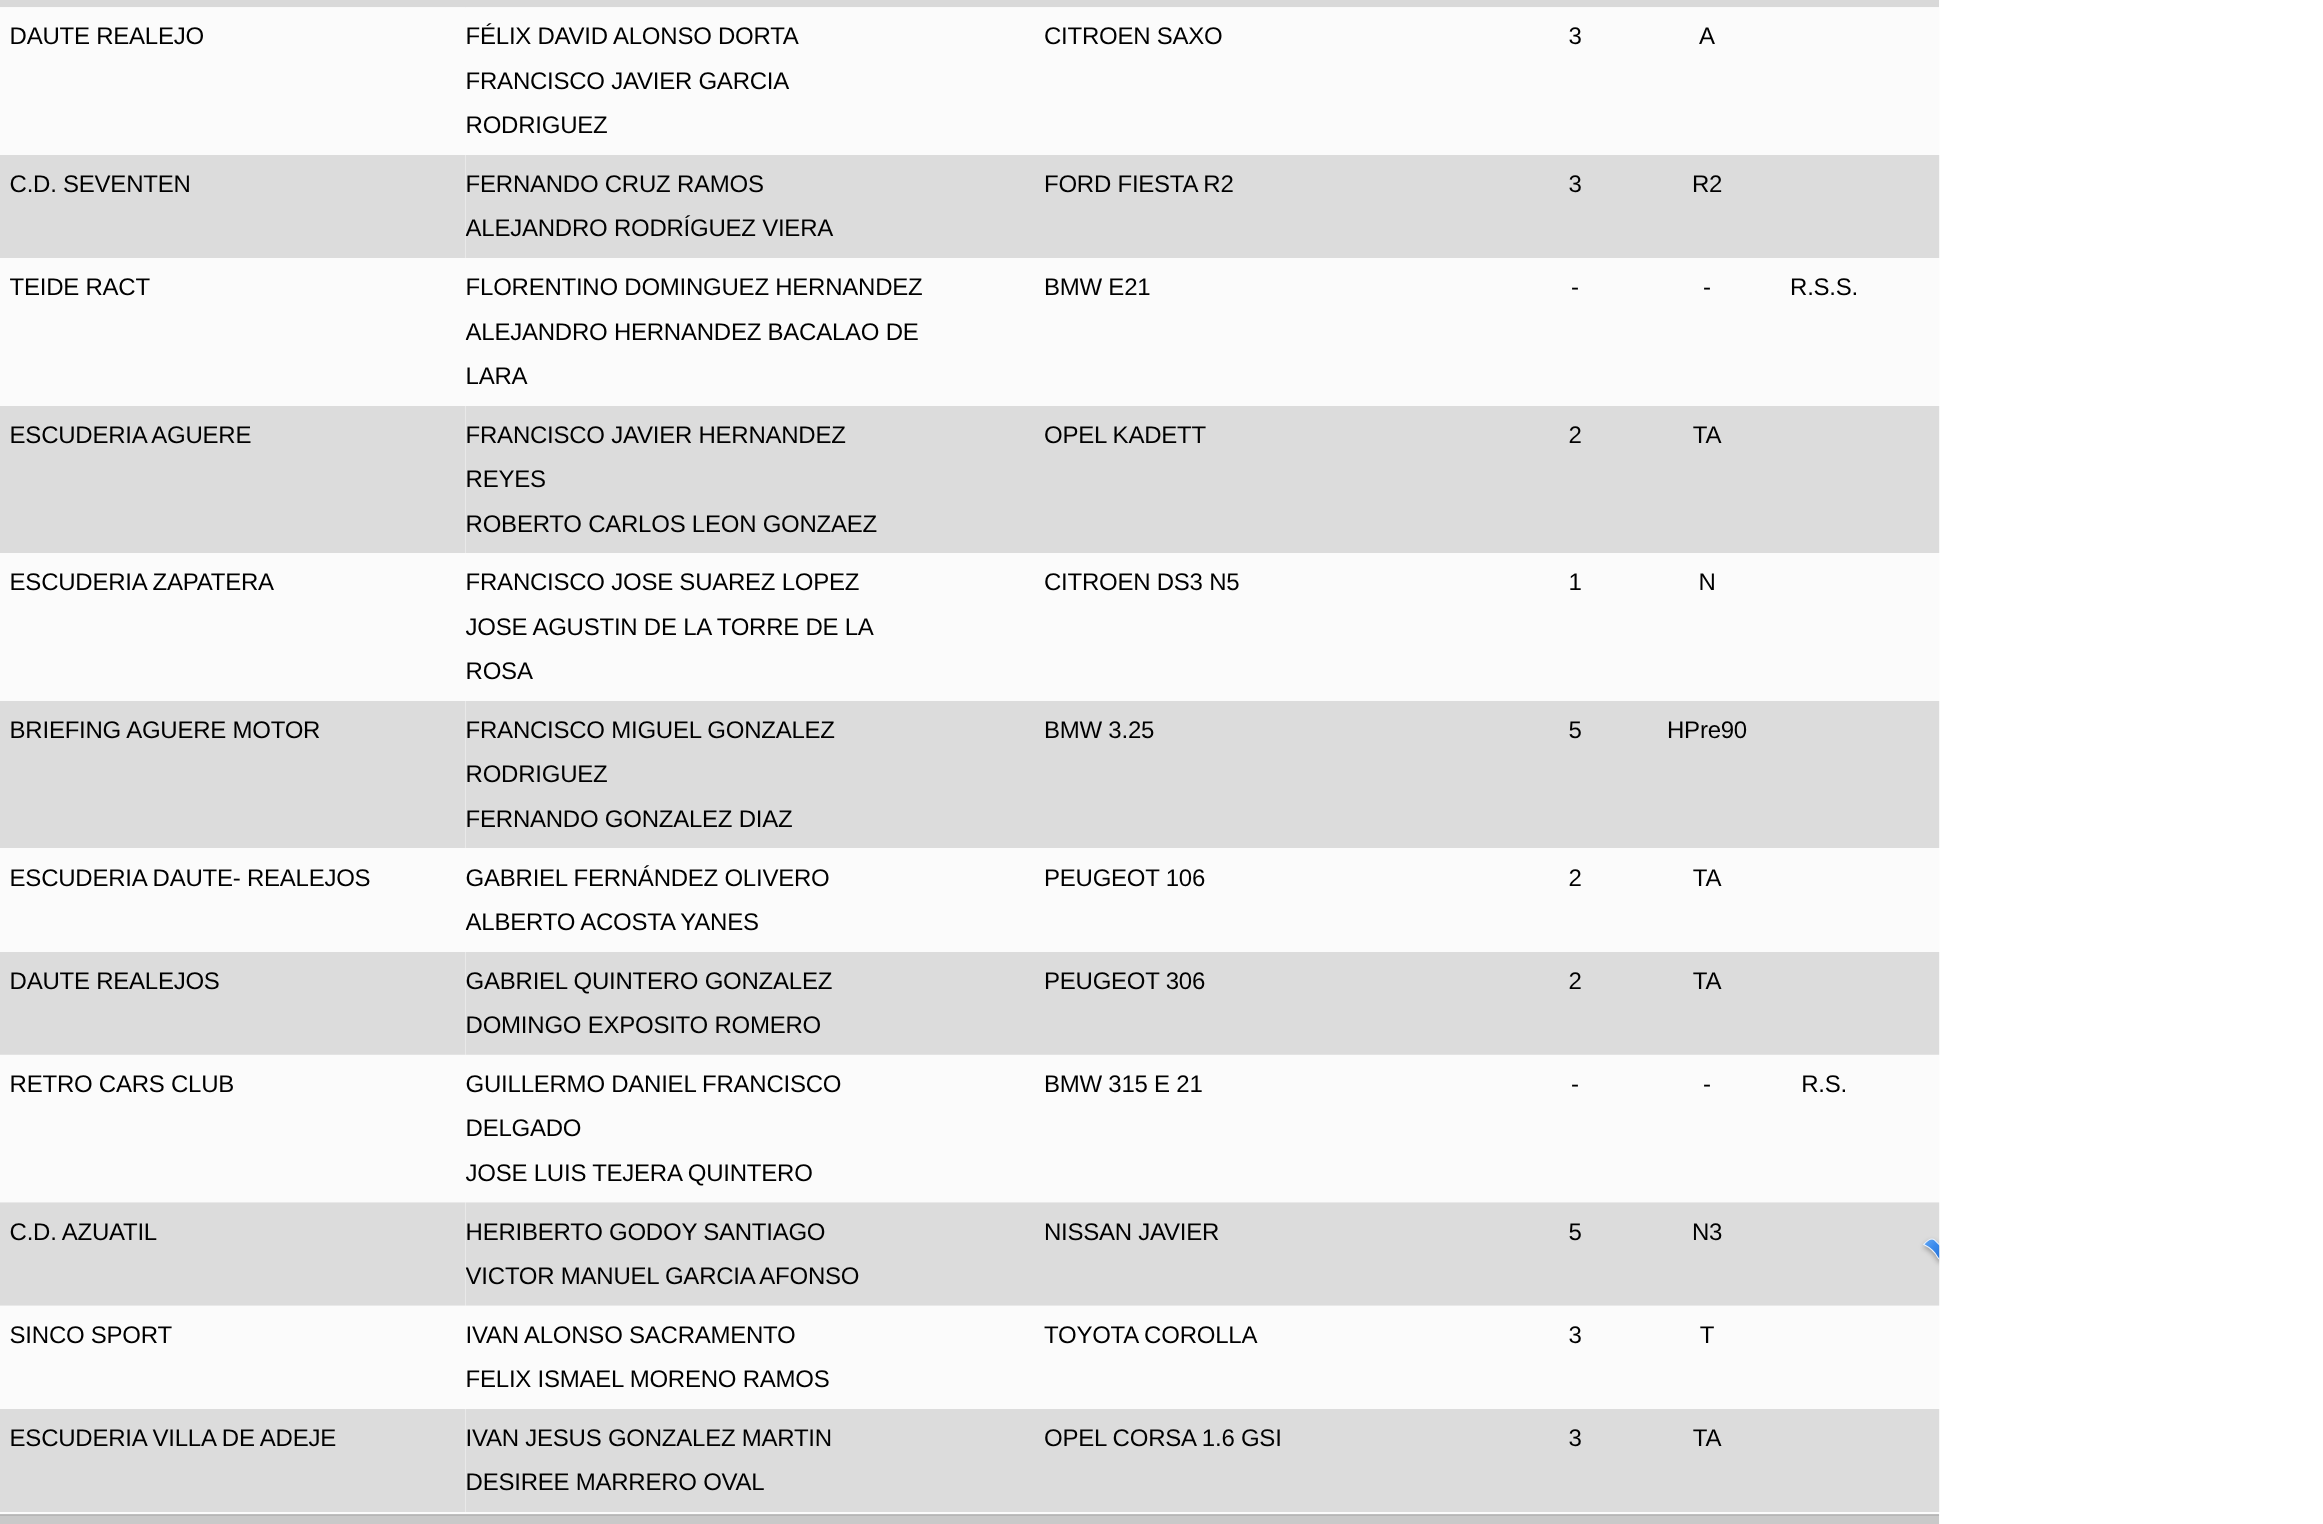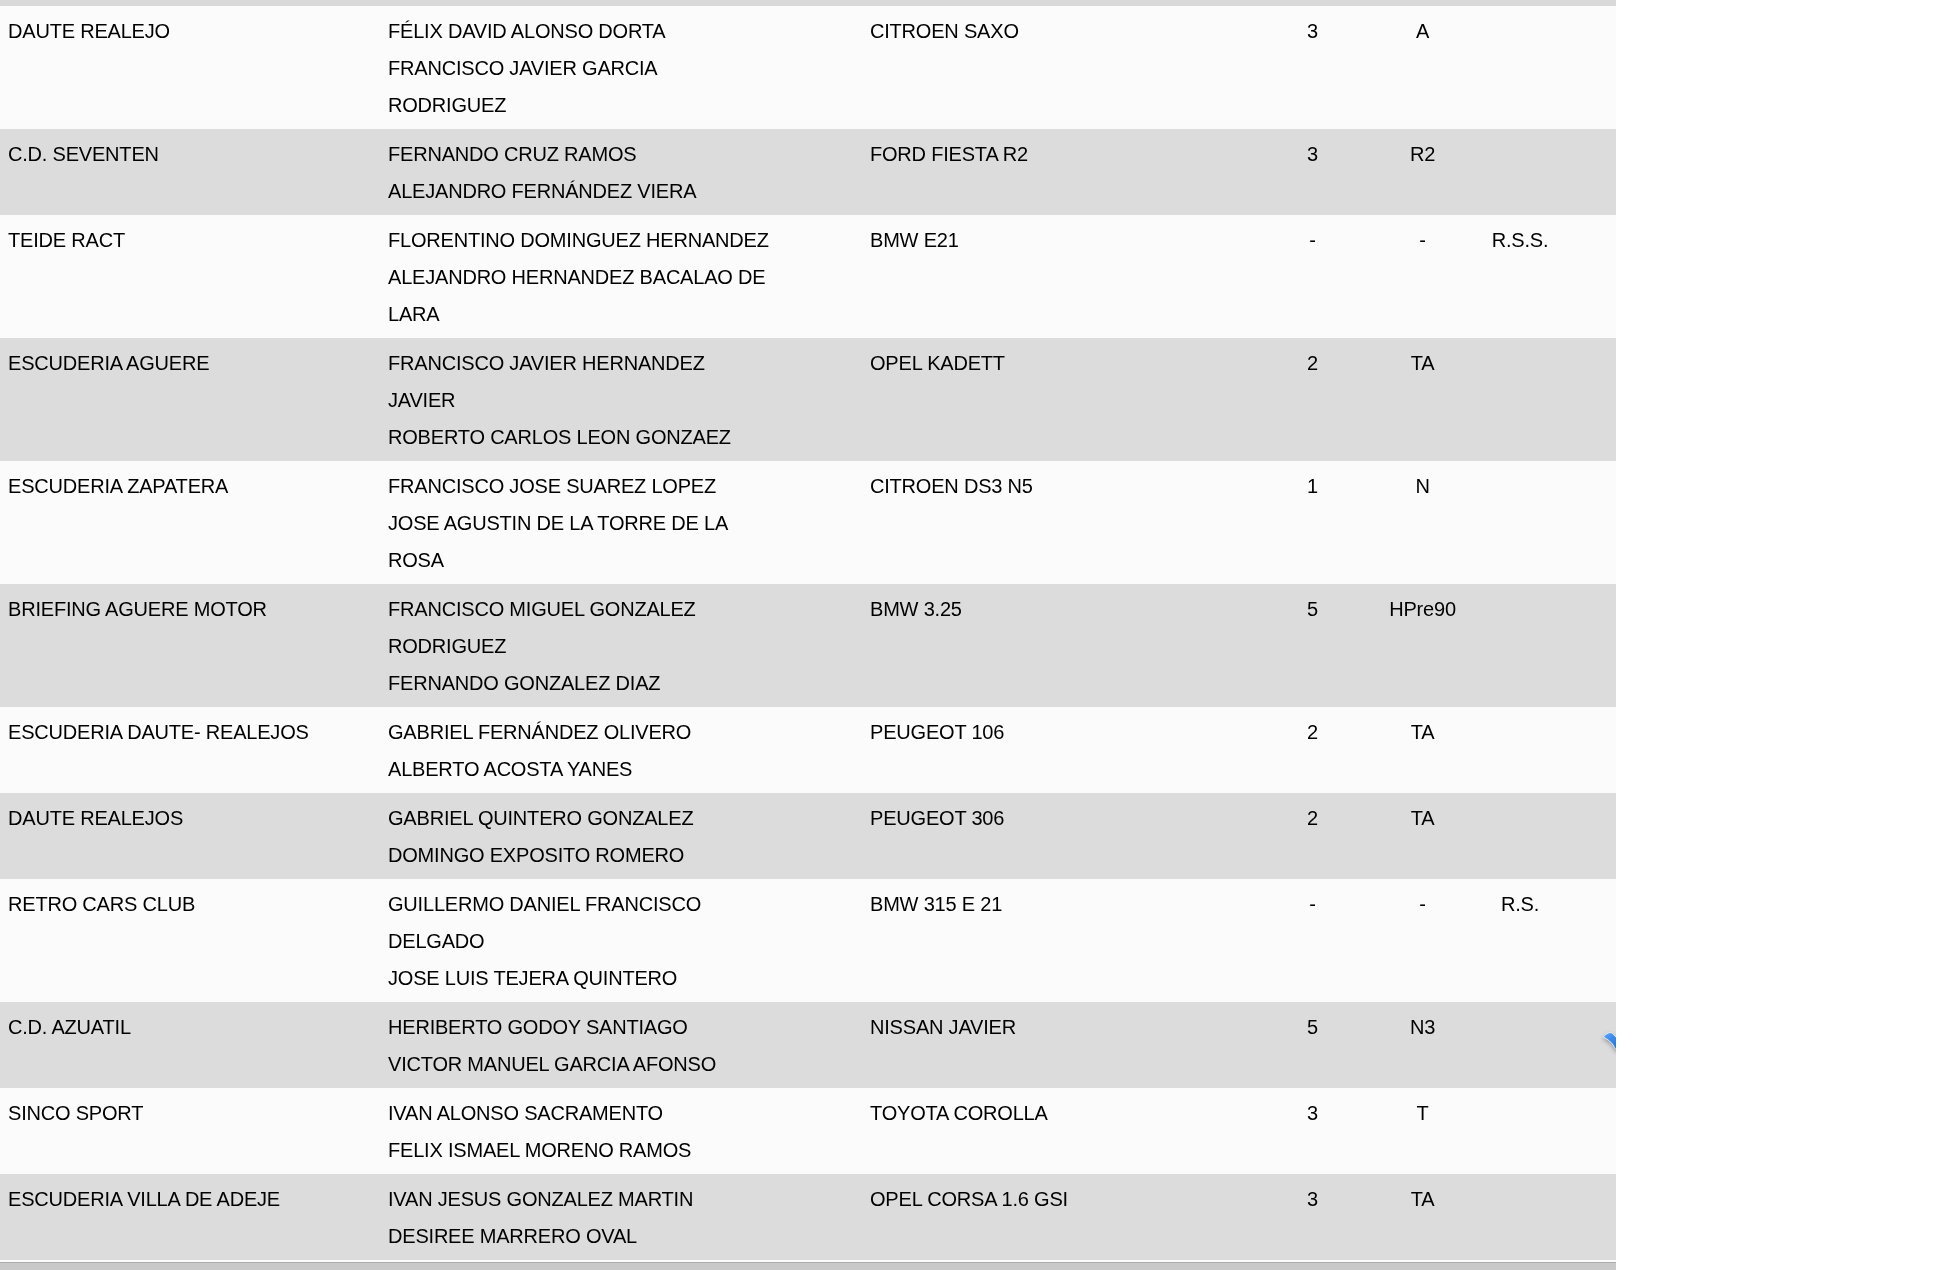--- a/index.html
+++ b/index.html
@@ -125,21 +125,21 @@
               <use href="#check-shape"></use>
             </svg>
     </td>
   </tr>
         <tr class="shaded">
     <td class="td-team">
       <span>C.D. SEVENTEN</span>
     </td>
     <td class="td-drivers">
             <div class="driver-line">FERNANDO CRUZ RAMOS</div>
-            <div class="driver-line">ALEJANDRO FERNÁNDEZ VIERA</div>
+            <div class="driver-line">ALEJANDRO RODRÍGUEZ VIERA</div>
           </td>
     <td class="td-car">
       <span>FORD FIESTA R2</span>
     </td>
     <td class="td-number">
       <span>3</span>
     </td>
     <td class="td-class">
       <span>R2</span>
     </td>
@@ -188,21 +188,21 @@
     <td class="td-check td-check-3 chk-slot">
       
     </td>
   </tr>
         <tr class="shaded">
     <td class="td-team">
       <span>ESCUDERIA AGUERE</span>
     </td>
     <td class="td-drivers">
             <div class="driver-line">FRANCISCO JAVIER HERNANDEZ</div>
-            <div class="driver-line">JAVIER</div>
+            <div class="driver-line">REYES</div>
             <div class="driver-line">ROBERTO CARLOS LEON GONZAEZ</div>
           </td>
     <td class="td-car">
       <span>OPEL KADETT</span>
     </td>
     <td class="td-number">
       <span>2</span>
     </td>
     <td class="td-class">
       <span>TA</span>

